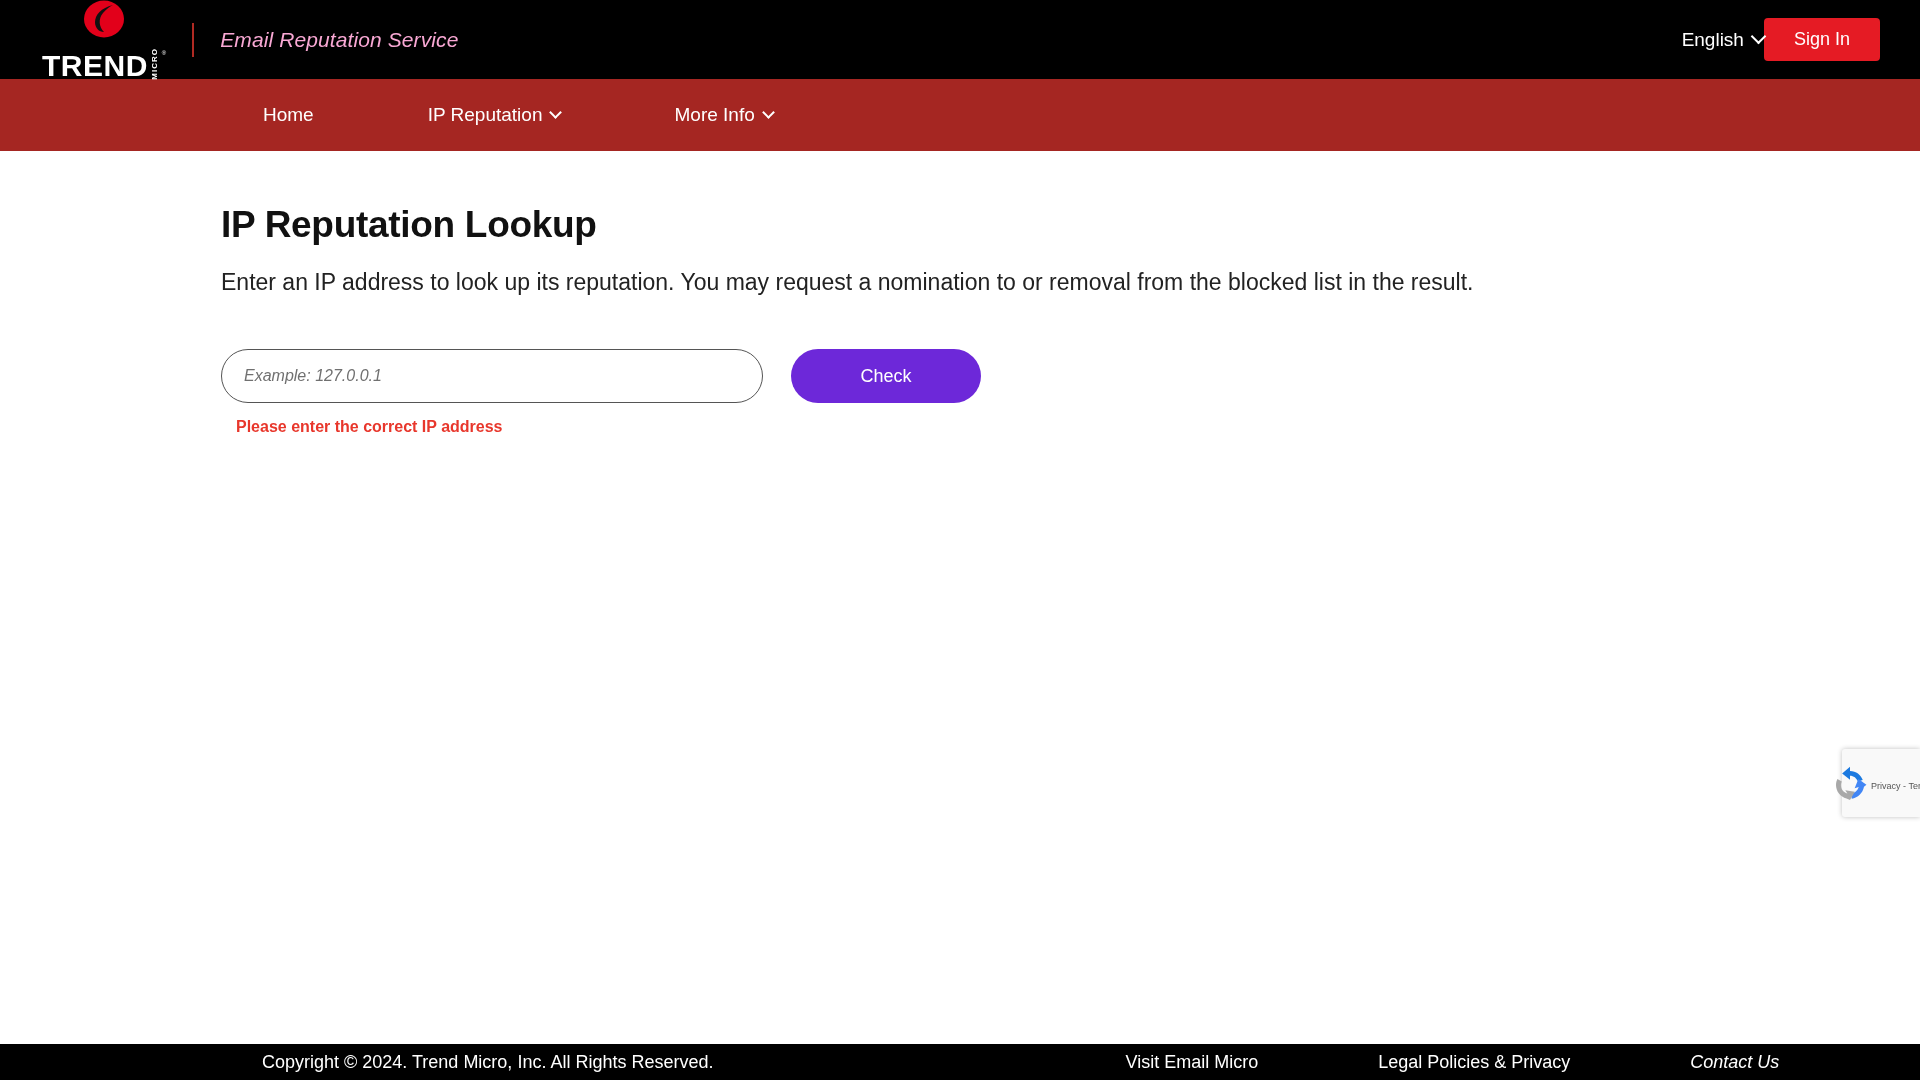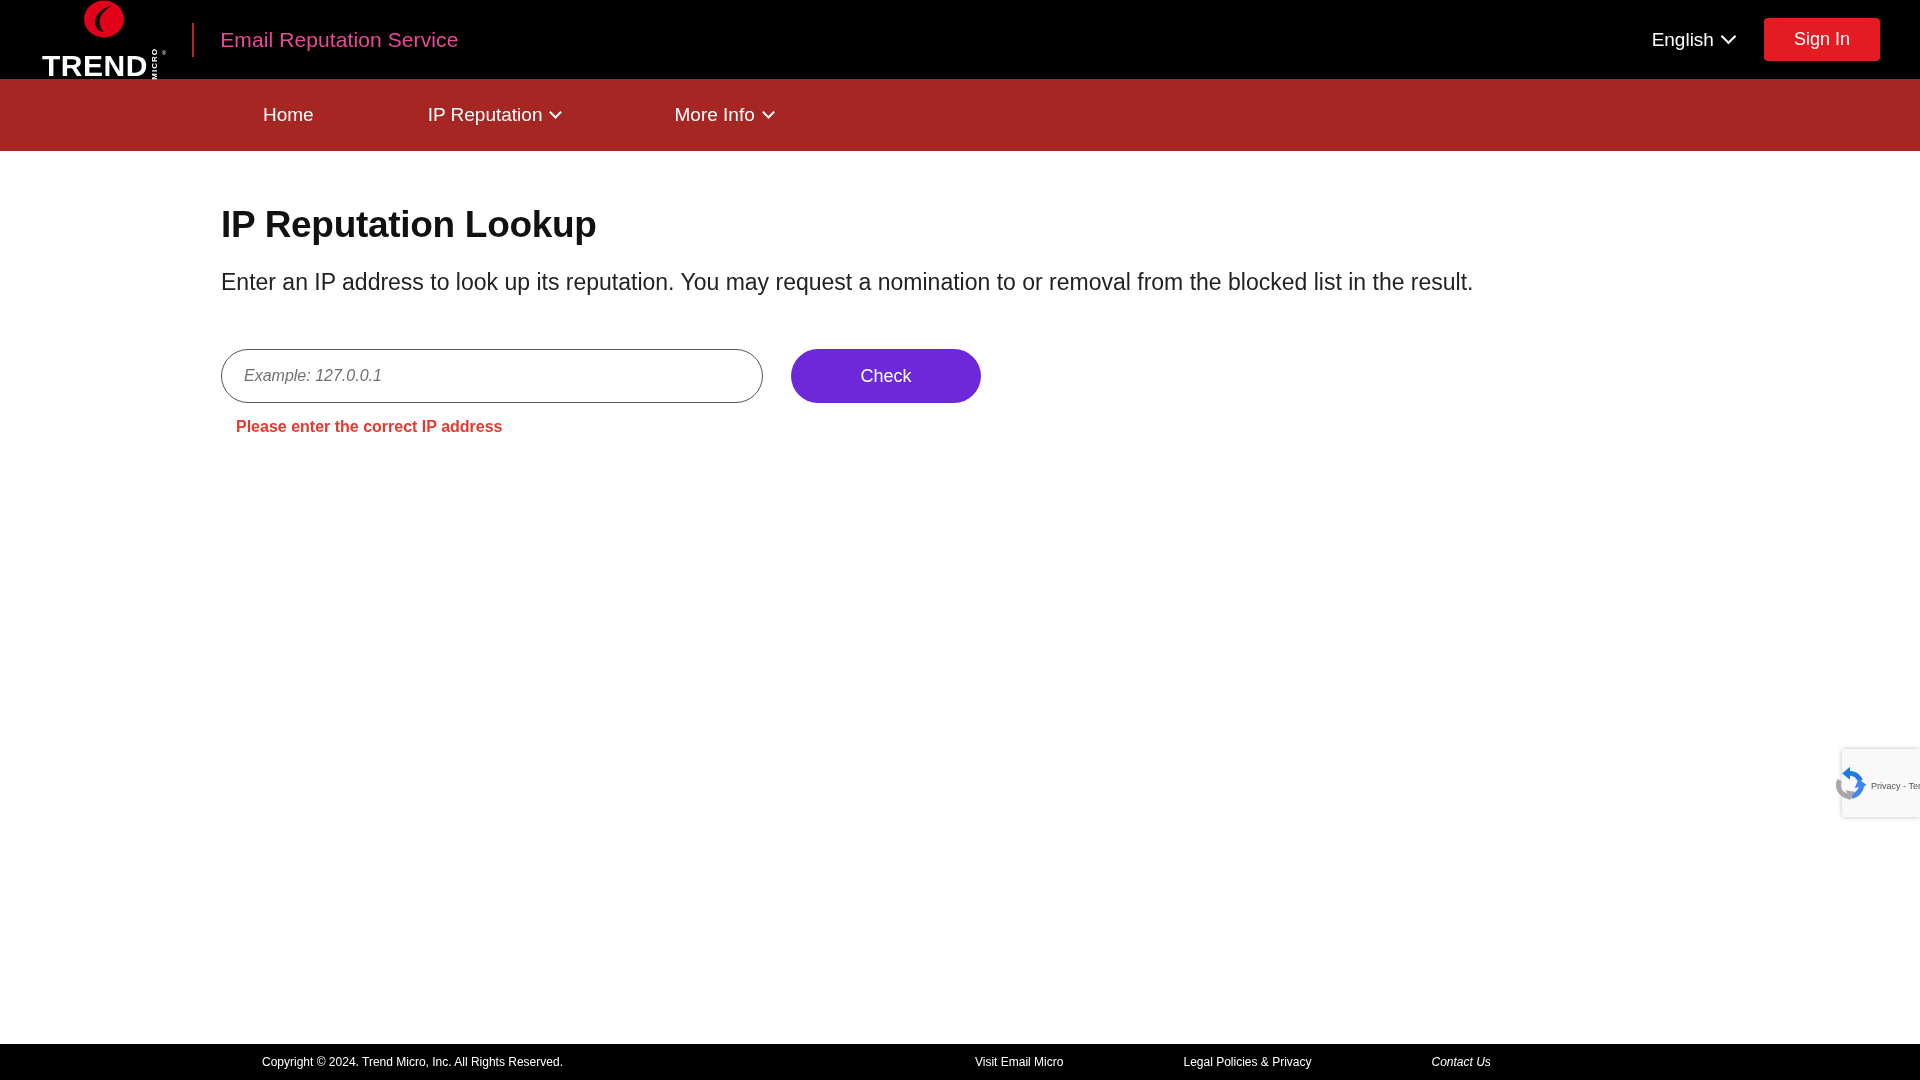--- a/index.html
+++ b/index.html
@@ -82,30 +82,30 @@
 
   .brand-divider {
     width: 2px;
     height: 34px;
     background: #b02a23;
     margin: 0 26px 0 26px;
   }
 
   .brand-title {
     font-size: 21px;
-    color: #ec4899;
+    color: #f9a8d4;
     font-weight: normal;
     letter-spacing: 0.1px;
+    font-style: italic;
   }
 
   .topbar-right {
     margin-left: auto;
     display: flex;
     align-items: center;
-    gap: 30px;
   }
 
   .lang-select {
     display: flex;
     align-items: center;
     gap: 9px;
     color: #ffffff;
     font-size: 19px;
     cursor: pointer;
   }
@@ -253,21 +253,21 @@
     white-space: nowrap;
   }
 
   
   .footer {
     height: 36px;
     background: #000000;
     color: #ffffff;
     display: flex;
     align-items: center;
-    font-size: 12px;
+    font-size: 18px;
     padding-left: 262px;
     position: absolute;
     bottom: 0;
     left: 0;
     right: 0;
   }
 
   .footer-copy { white-space: nowrap; }
 
   .footer-links {

